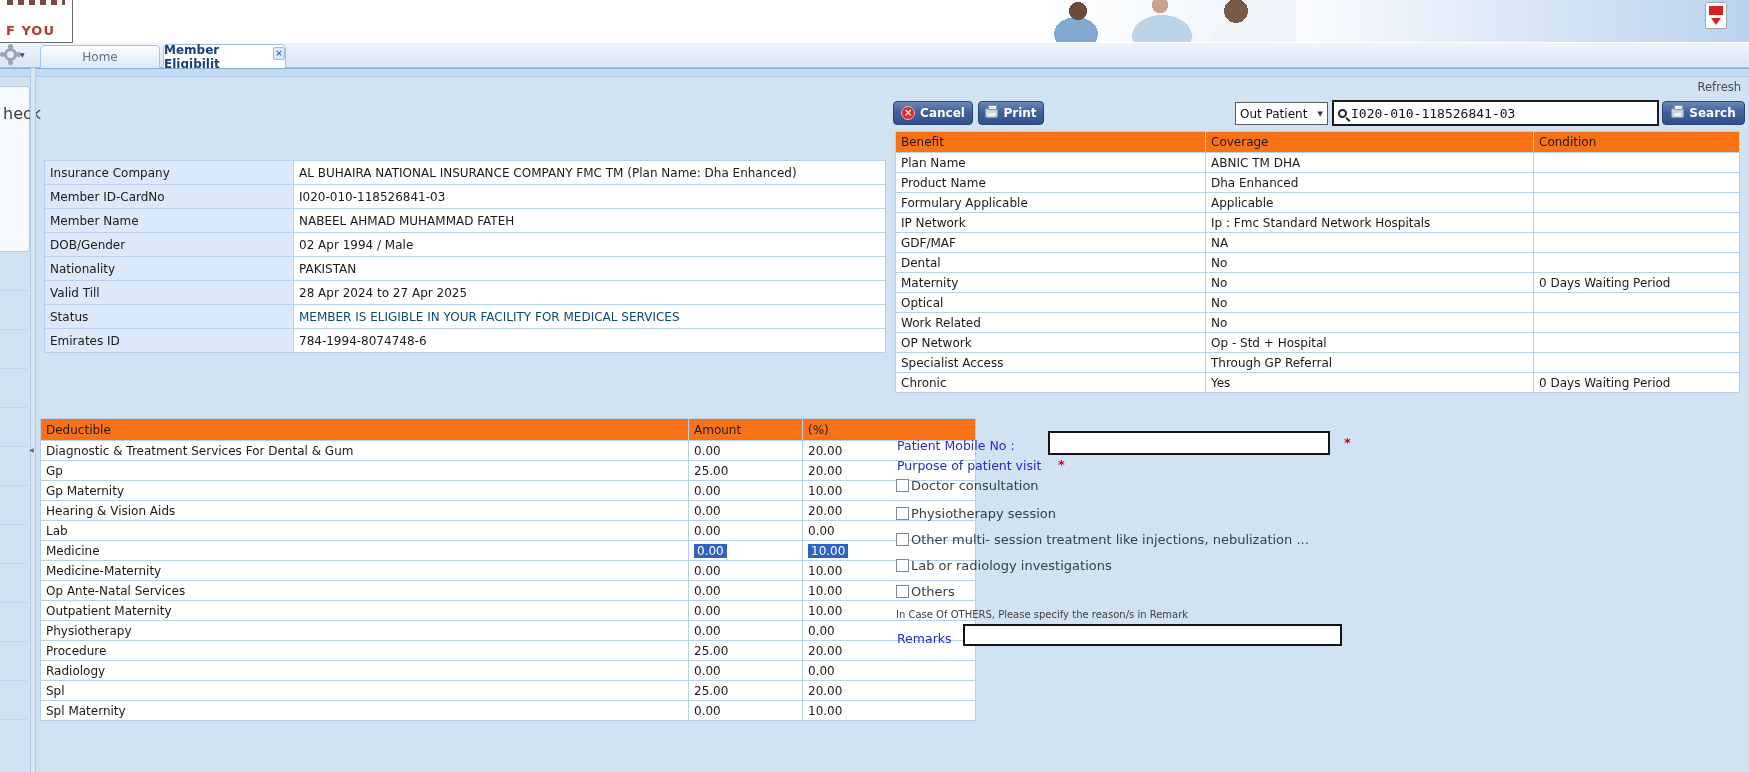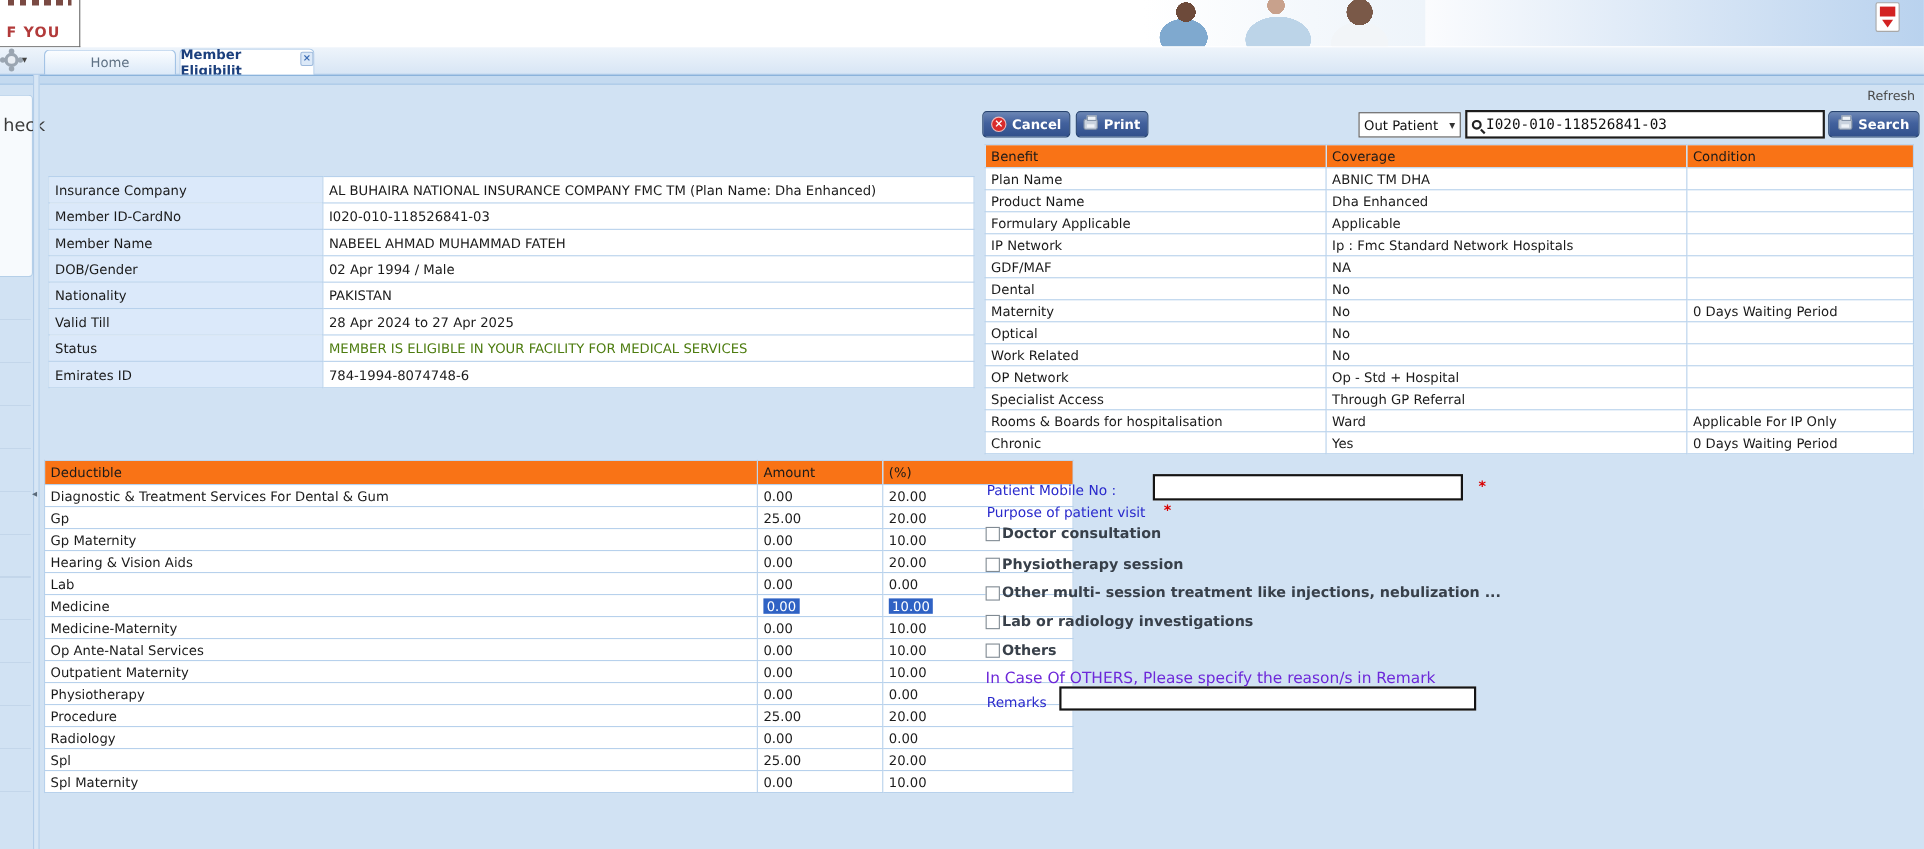--- a/index.html
+++ b/index.html
@@ -51,21 +51,21 @@
   .splitter-arrow{position:absolute;left:29px;top:378px;font-size:6px;color:#5a6a7a;cursor:pointer}
 
   
   table.tbl{position:absolute;border-collapse:collapse;table-layout:fixed;background:#fff;font-size:12px;color:#1a1a1a;border:1px solid #8fb2d9}
   .tbl td,.tbl th{border:1px solid #b7d1ec;padding:0 5px;overflow:hidden;white-space:nowrap;text-align:left;font-weight:normal}
   .tbl th{background:#f97316}
   .patient{left:44px;top:92px;width:842px}
   .patient th{height:22px;text-align:center}
   .patient td{height:24px}
   .patient td.lbl{background:#dbe9fa}
-  .status-green{color:#4d7c0f;font-weight:bold}
+  .status-green{color:#0c4a6e;font-weight:bold}
   .ded{left:40px;top:350px;width:936px}
   .ded th{height:22px}
   .ded td{height:20px}
   .ben{left:895px;top:63px;width:845px}
   .ben th{height:21px}
   .ben td{height:20px}
   .hl{background:#2f62c4;color:#fff;padding:0 3px}
 
   
   .btn{position:absolute;height:24px;background:linear-gradient(#6c86b5,#42619d 45%,#32508b);border:1px solid #27436f;border-radius:4px;
@@ -80,22 +80,22 @@
   .searchbox{position:absolute;left:1332px;top:32px;width:327px;height:26px;background:#fff;border:2px solid #1c1c1c;display:flex;align-items:center;padding:0 4px;gap:4px;cursor:text}
   .mag{width:9px;height:9px;border:2px solid #222;border-radius:50%;position:relative;flex:none}
   .mag::after{content:"";position:absolute;width:2px;height:5px;background:#222;transform:rotate(-45deg);left:7px;top:6px}
   .search-text{font-family:"DejaVu Sans Mono",monospace;font-size:13px;color:#111}
 
   
   .blue-label{position:absolute;color:#2929cc;font-size:12.5px}
   .req{position:absolute;color:#d90000;font-weight:bold;font-size:13px}
   .input{position:absolute;background:#fff;border:2px solid #141414;font-size:13px;padding:0 4px;font-family:"DejaVu Sans",sans-serif}
   .cb{position:absolute;width:13px;height:13px;background:#fff;border:1px solid #808a93;cursor:pointer}
-  .cb-label{position:absolute;font-size:13px;font-weight:bold;color:#38404a}
-  .warning{position:absolute;color:#6d28d9;font-size:14px}
+  .cb-label{position:absolute;font-size:13px;font-weight:normal;color:#38404a}
+  .warning{position:absolute;color:#404040;font-size:10px}
 </style>
 </head>
 <body>
 
 <div>
 
   <div class="banner">
     <div class="banner-photo"></div>
     <div class="banner-fade"></div>
     <div class="logo-box">
@@ -336,25 +336,20 @@
             <td>OP Network</td>
             <td>Op - Std + Hospital</td>
             <td></td>
           </tr>
       <tr>
             <td>Specialist Access</td>
             <td>Through GP Referral</td>
             <td></td>
           </tr>
       <tr>
-            <td>Rooms &amp; Boards for hospitalisation</td>
-            <td>Ward</td>
-            <td>Applicable For IP Only</td>
-          </tr>
-      <tr>
             <td>Chronic</td>
             <td>Yes</td>
             <td>0 Days Waiting Period</td>
           </tr>
     </tbody>
       </table>
 
     <div class="blue-label" style="left:897px;top:370px">Patient Mobile No :</div>
     <input class="input" style="left: 1048px; top: 363px; width: 282px; height: 24px;" value="">
     <div class="req" style="left:1344px;top:367px">*</div>

